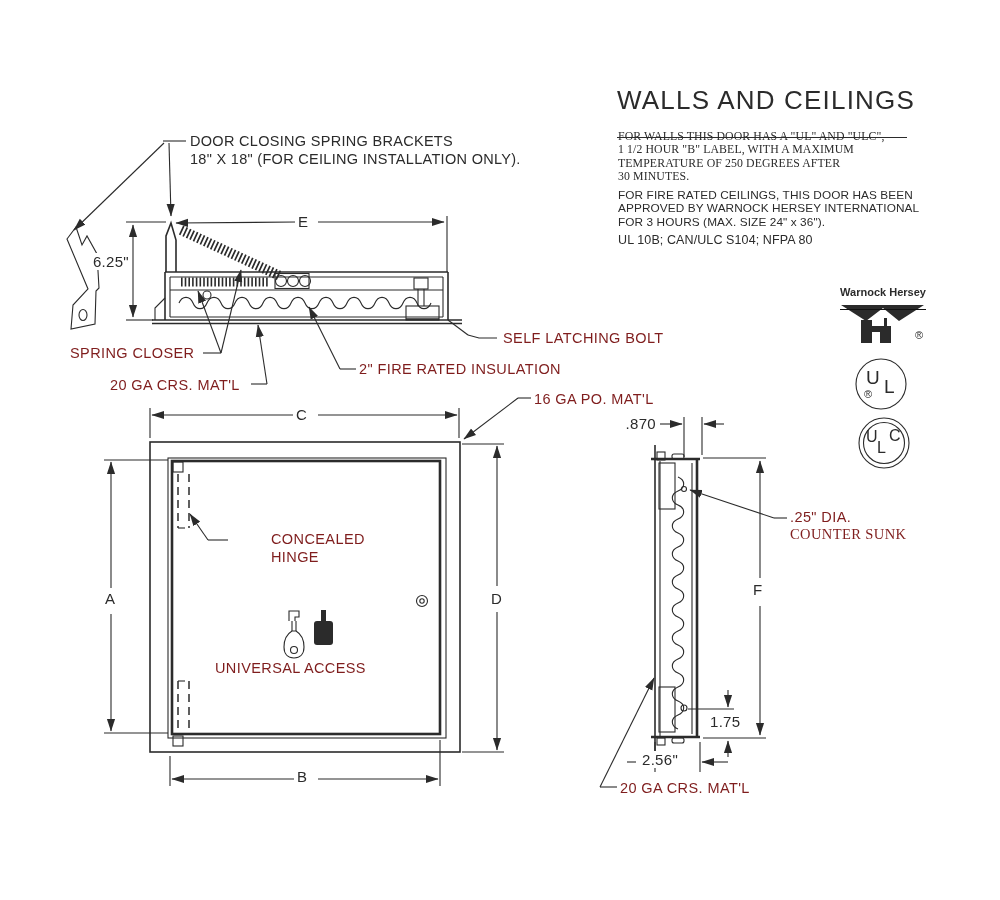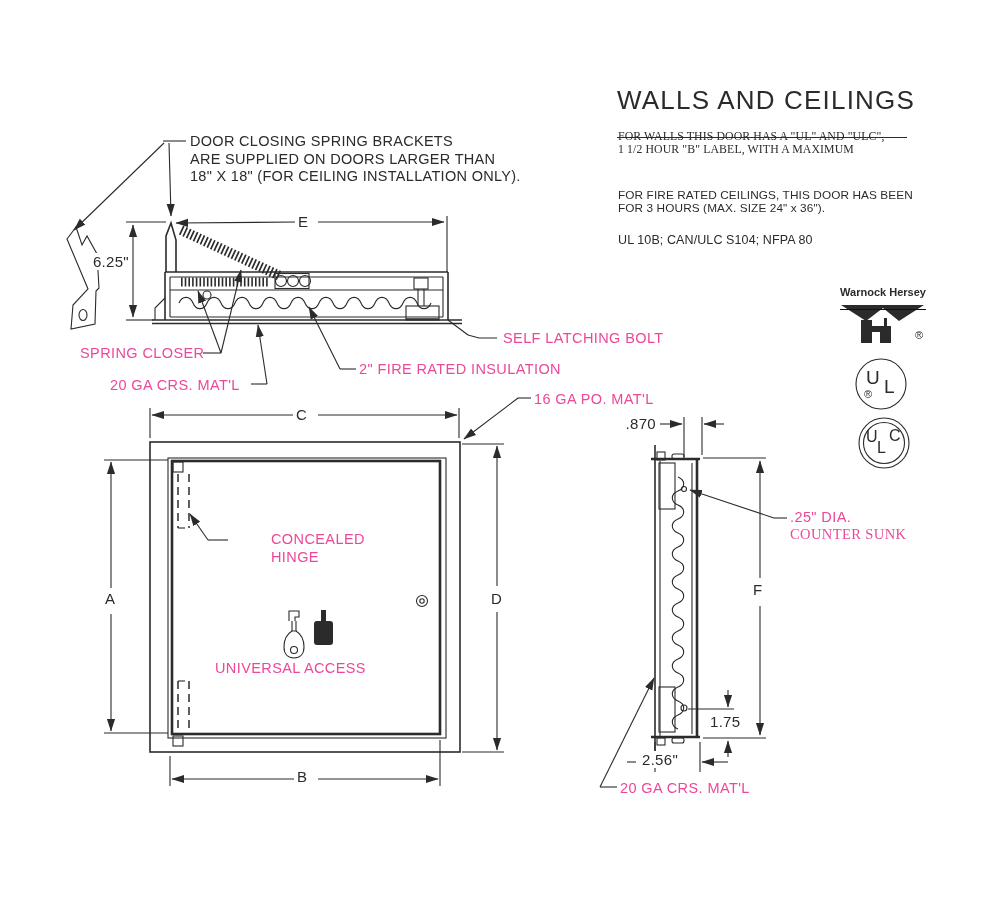--- a/index.html
+++ b/index.html
@@ -1,21 +1,21 @@
 <!DOCTYPE html>
 <html><head>
 <meta charset="utf-8">
 <style>
   html,body{margin:0;padding:0;}
   body{
     width:1000px;height:900px;position:relative;background:#ffffff;
     font-family:"Liberation Sans",sans-serif;color:#2b2b2b;overflow:hidden;
   }
   svg{position:absolute;left:0;top:0;}
-  .lbl{position:absolute;font-size:14.5px;letter-spacing:.4px;white-space:pre;color:#ec4899;}
+  .lbl{position:absolute;font-size:14.5px;letter-spacing:.4px;white-space:pre;color:#7f1d1d;}
   .dimtxt{position:absolute;font-size:15px;letter-spacing:.3px;background:#fff;padding:0 3px;white-space:pre;}
   .title{
     position:absolute;left:617px;top:85px;width:290px;
     font-size:26px;letter-spacing:1.2px;white-space:pre;
     border-bottom:1.6px solid #2b2b2b;padding-bottom:21px;
   }
   .para{position:absolute;left:618px;font-size:11.8px;line-height:13.4px;white-space:pre;letter-spacing:.1px;}
   .note{position:absolute;left:190px;top:133px;font-size:14.5px;line-height:17.5px;white-space:pre;letter-spacing:.3px;}
   .wh-name{position:absolute;left:840px;top:286px;width:86px;font-size:11px;font-weight:bold;text-align:center;
     border-bottom:1.5px solid #111;padding-bottom:11px;white-space:pre;}
@@ -260,27 +260,27 @@
   </g>
 
   <circle class="t" cx="881" cy="384" r="25" stroke-width="2.4"></circle>
   <g>
     <circle class="t" cx="884" cy="443" r="25" stroke-width="3.6"></circle>
     <circle class="t" cx="884" cy="443" r="20.5" stroke-width="1.2"></circle>
   </g>
 </svg>
 
 <div class="title">WALLS AND CEILINGS</div>
-<div class="para" style="top:130px;font-family:Liberation Serif, serif;"><div>FOR WALLS THIS DOOR HAS A "UL" AND "ULC",</div><div>1 1/2 HOUR "B" LABEL, WITH A MAXIMUM</div></div>
-<div class="para" style="top:189px;"><div>FOR FIRE RATED CEILINGS, THIS DOOR HAS BEEN</div><div>FOR 3 HOURS (MAX. SIZE 24" x 36").</div></div>
+<div class="para" style="top:130px;font-family:Liberation Serif, serif;"><div>FOR WALLS THIS DOOR HAS A "UL" AND "ULC",</div><div>1 1/2 HOUR "B" LABEL, WITH A MAXIMUM</div><div>TEMPERATURE OF 250 DEGREES AFTER</div><div>30 MINUTES.</div></div>
+<div class="para" style="top:189px;"><div>FOR FIRE RATED CEILINGS, THIS DOOR HAS BEEN</div><div>APPROVED BY WARNOCK HERSEY INTERNATIONAL</div><div>FOR 3 HOURS (MAX. SIZE 24" x 36").</div></div>
 <div class="para" style="top:234px;font-size:12.5px;">UL 10B; CAN/ULC S104; NFPA 80</div>
 
-<div class="note"><div>DOOR CLOSING SPRING BRACKETS</div><div>ARE SUPPLIED ON DOORS LARGER THAN</div><div>18" X 18" (FOR CEILING INSTALLATION ONLY).</div></div>
-
-<div class="lbl" style="left:80px;top:345px;">SPRING CLOSER</div>
+<div class="note"><div>DOOR CLOSING SPRING BRACKETS</div><div>18" X 18" (FOR CEILING INSTALLATION ONLY).</div></div>
+
+<div class="lbl" style="left:70px;top:345px;">SPRING CLOSER</div>
 <div class="lbl" style="left:110px;top:377px;">20 GA CRS. MAT'L</div>
 <div class="lbl" style="left:359px;top:361px;">2" FIRE RATED INSULATION</div>
 <div class="lbl" style="left:503px;top:330px;">SELF LATCHING BOLT</div>
 <div class="lbl" style="left:534px;top:391px;">16 GA PO. MAT'L</div>
 
 <div class="lbl" style="left:231px;top:531px;margin-left:40px;"><div>CONCEALED</div><div style="margin-top:2px;">HINGE</div></div>
 <div class="lbl" style="left:215px;top:660px;width:180px;">UNIVERSAL ACCESS</div>
 
 <div class="lbl" style="left:790px;top:509px;"><div>.25" DIA.</div><div style="margin-top:1px;font-family:Liberation Serif, serif;">COUNTER SUNK</div></div>
 <div class="lbl" style="left:620px;top:780px;">20 GA CRS. MAT'L</div>

